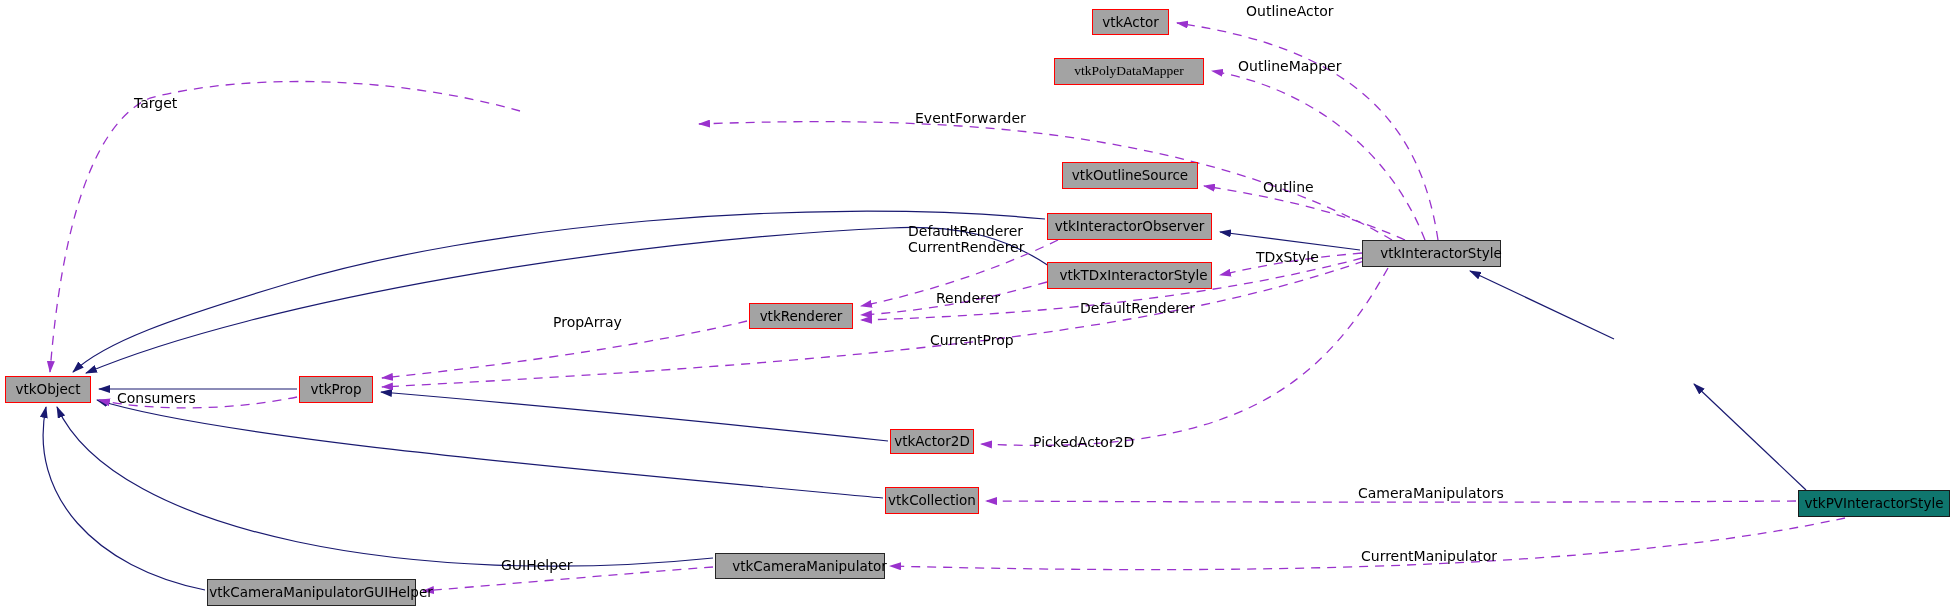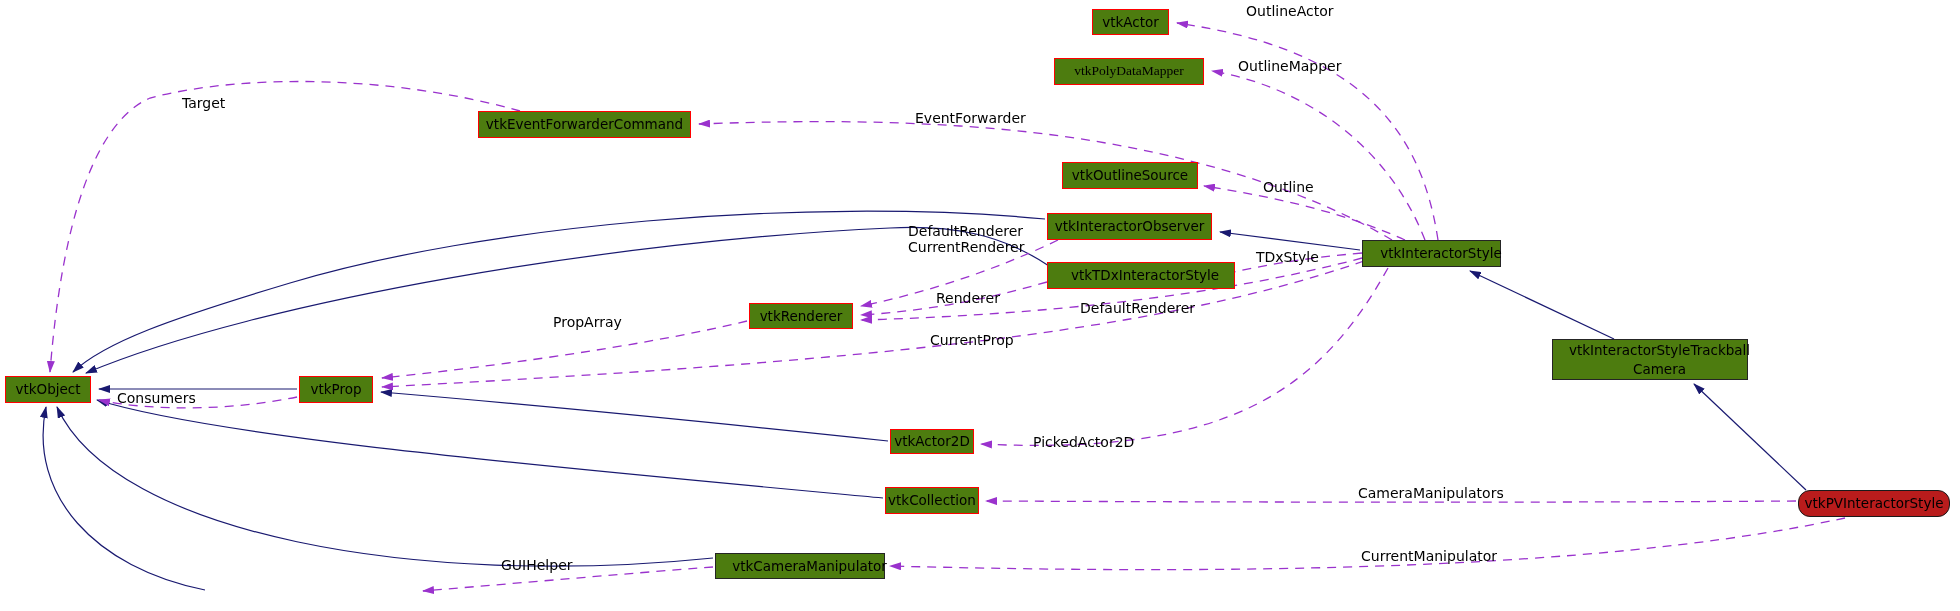--- a/index.html
+++ b/index.html
@@ -7,27 +7,27 @@
     position:relative;
     width:1960px;height:611px;
     background:#ffffff;
     font-family:"DejaVu Sans","Liberation Sans",sans-serif;
     overflow:hidden;
   }
   #edges{position:absolute;left:0;top:0;width:1960px;height:611px;z-index:0;}
   .node{
     position:absolute;z-index:2;
     display:flex;align-items:center;justify-content:center;
-    background:#4d7c0f;border:1px solid #ff0000;
+    background:#a3a3a3;border:1px solid #ff0000;
     font-size:13.5px;color:#000;text-align:center;
     white-space:pre-line;line-height:1.4;
     box-sizing:border-box;cursor:pointer;
   }
   .node.plain{border-color:#252525;cursor:default;padding-left:19px;}
-  .node.current{border-color:#1a1a1a;background:#b91c1c;cursor:default;border-radius:12px;}
+  .node.current{border-color:#1a1a1a;background:#0f766e;cursor:default;}
   .elabel{
     position:absolute;z-index:1;
     font-size:14px;color:#000;
     white-space:pre-line;line-height:1.15;
   }
   .elabel.center{text-align:left;}
   path.inherit{stroke:#191970;stroke-width:1.2;fill:none;}
   path.usage{stroke:#9a32cd;stroke-width:1.3;fill:none;stroke-dasharray:9 7;}
 </style>
 </head>
@@ -69,39 +69,37 @@
     <path class="usage" d="M 1364 261 C 1150 335, 850 362, 382 387" marker-end="url(#arrow-purple)"></path>
     <path class="usage" d="M 297 397 C 230 411, 150 411, 99 400" marker-end="url(#arrow-purple)"></path>
     <path class="usage" d="M 1388 268 C 1320 390, 1230 456, 981 444" marker-end="url(#arrow-purple)"></path>
     <path class="usage" d="M 1796 501 C 1500 503, 1200 502, 986 501" marker-end="url(#arrow-purple)"></path>
     <path class="usage" d="M 1845 518 C 1650 560, 1350 578, 890 566" marker-end="url(#arrow-purple)"></path>
     <path class="usage" d="M 713 567 C 620 574, 520 583, 423 591" marker-end="url(#arrow-purple)"></path>
   </svg>
 
   <div class="node" style="left:1092px;top:9px;width:77px;height:26px;">vtkActor</div>
   <div class="node" style="left:1054px;top:58px;width:150px;height:27px;font-family:Liberation Serif, serif;">vtkPolyDataMapper</div>
-  <div class="node" style="left:478px;top:111px;width:213px;height:27px;">vtkEventForwarderCommand</div>
   <div class="node" style="left:1062px;top:162px;width:136px;height:27px;">vtkOutlineSource</div>
   <div class="node" style="left:1047px;top:213px;width:165px;height:27px;">vtkInteractorObserver</div>
-  <div class="node" style="left:1047px;top:262px;width:188px;height:27px;padding-left:8px;">vtkTDxInteractorStyle</div>
+  <div class="node" style="left:1047px;top:262px;width:165px;height:27px;padding-left:8px;">vtkTDxInteractorStyle</div>
   <div class="node" style="left:749px;top:303px;width:104px;height:26px;">vtkRenderer</div>
   <div class="node plain" style="left:1362px;top:240px;width:139px;height:27px;">vtkInteractorStyle</div>
   <div class="node" style="left:5px;top:376px;width:86px;height:27px;">vtkObject</div>
   <div class="node" style="left:299px;top:376px;width:74px;height:27px;">vtkProp</div>
   <div class="node" style="left:890px;top:429px;width:84px;height:25px;">vtkActor2D</div>
   <div class="node" style="left:885px;top:487px;width:94px;height:27px;">vtkCollection</div>
   <div class="node plain" style="left:715px;top:553px;width:170px;height:26px;">vtkCameraManipulator</div>
-  <div class="node plain" style="left:1552px;top:339px;width:196px;height:41px;">vtkInteractorStyleTrackball
-Camera</div>
+  <div class="node plain" style="left:207px;top:579px;width:209px;height:27px;">vtkCameraManipulatorGUIHelper</div>
   <div class="node current" style="left:1798px;top:490px;width:152px;height:27px;">vtkPVInteractorStyle</div>
 
   <div class="elabel" style="left:1246px;top:3px;">OutlineActor</div>
   <div class="elabel" style="left:1238px;top:58px;">OutlineMapper</div>
   <div class="elabel" style="left:915px;top:110px;">EventForwarder</div>
-  <div class="elabel" style="left:134px;top:95px;margin-left:48px;">Target</div>
+  <div class="elabel" style="left:134px;top:95px;">Target</div>
   <div class="elabel" style="left:1263px;top:179px;">Outline</div>
   <div class="elabel center" style="left:908px;top:223px;width:116px;">DefaultRenderer
 CurrentRenderer</div>
   <div class="elabel" style="left:1256px;top:249px;">TDxStyle</div>
   <div class="elabel" style="left:936px;top:290px;">Renderer</div>
   <div class="elabel" style="left:1080px;top:300px;">DefaultRenderer</div>
   <div class="elabel" style="left:553px;top:314px;">PropArray</div>
   <div class="elabel" style="left:930px;top:332px;">CurrentProp</div>
   <div class="elabel" style="left:117px;top:390px;">Consumers</div>
   <div class="elabel" style="left:1033px;top:434px;">PickedActor2D</div>

